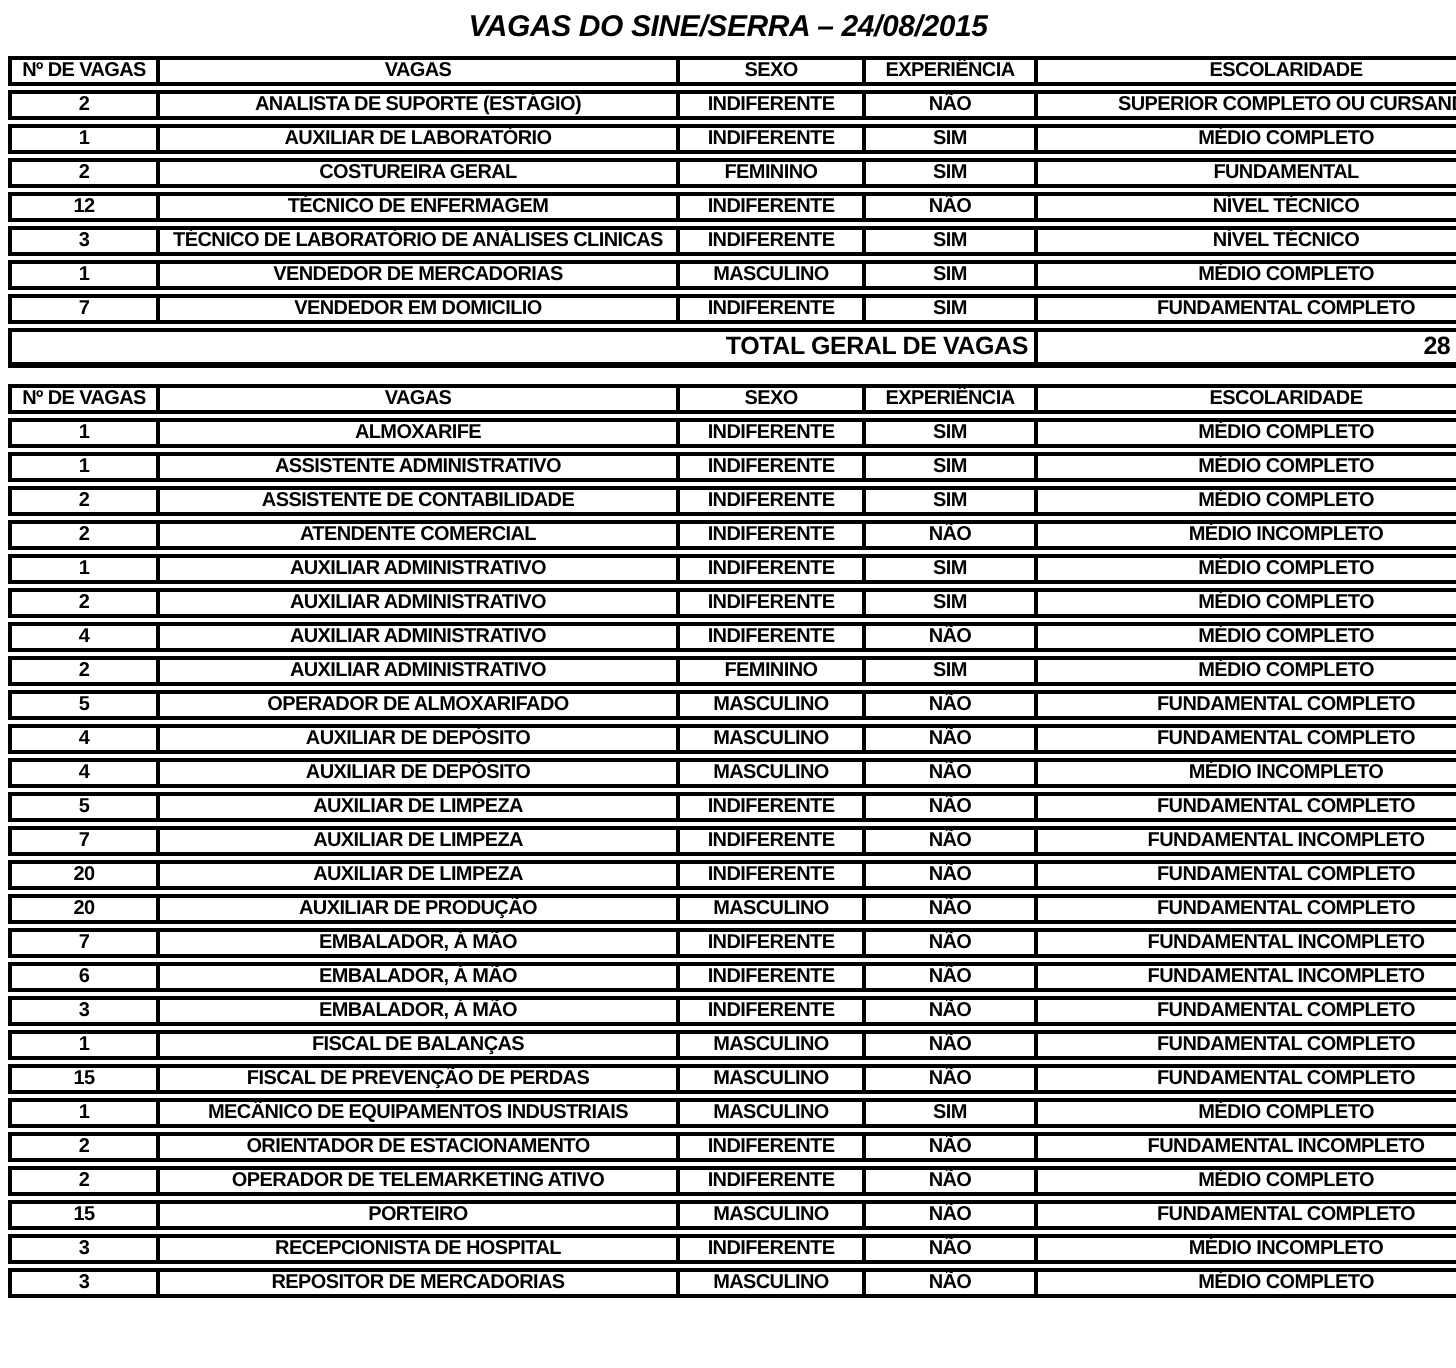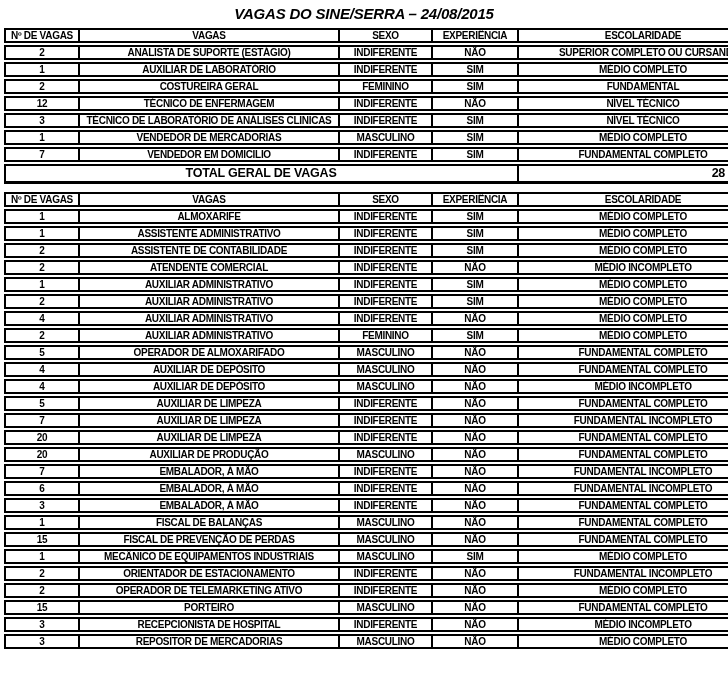--- a/index.html
+++ b/index.html
@@ -61,20 +61,21 @@
     border-right: 2px solid #000;
     padding-left: 40px;
   }
   table.vagas tr.total-row td {
     font-size: 12.5px;
     line-height: 13px;
     height: 13px;
     border-bottom-width: 3px;
   }
   table.vagas td.total-label {
+    text-align: right;
     padding-right: 3px;
     letter-spacing: -0.2px;
   }
   table.vagas td.total-value {
     text-align: right;
     padding-right: 4px;
   }
   col.c0 { width: 74px; }
   col.c1 { width: 260px; }
   col.c2 { width: 93px; }

